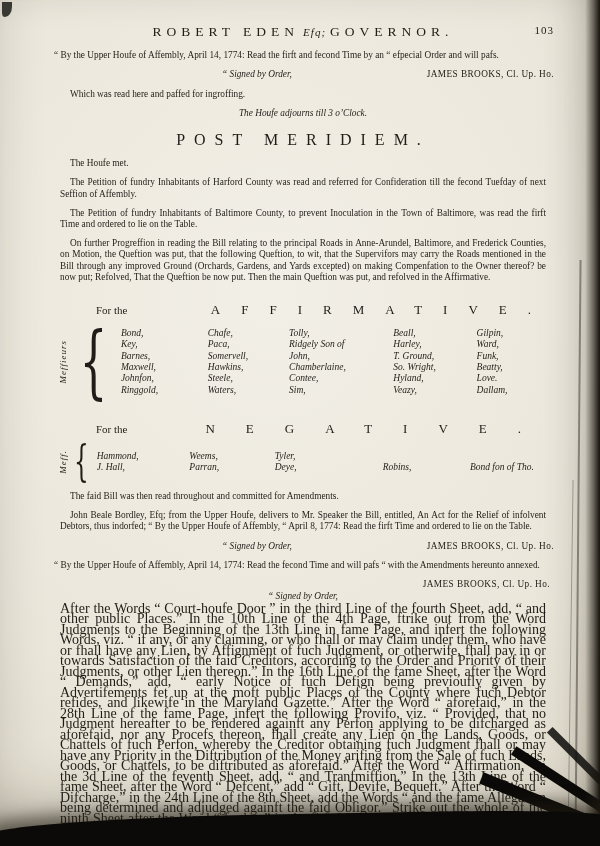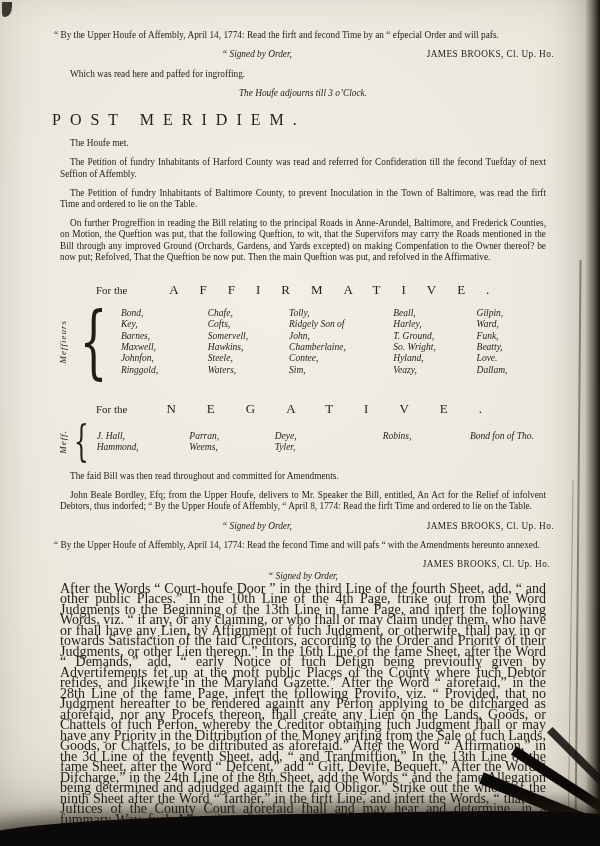--- a/index.html
+++ b/index.html
@@ -20,25 +20,25 @@
 
   p { margin:8px; font-size:9.3px; line-height:11.2px; text-align:justify; }
   .indent { text-indent:10px; }
   .quote { margin-left:2px; }
   .center { text-align:center; }
   .italic { font-style:italic; }
 
   .sig-line { display:flex; justify-content:space-between; padding-left:170px; font-size:9.3px; line-height:11.5px; }
   .clerk { letter-spacing:.4px; }
 
-  .pm-heading { text-align:left; font-size:16px; font-weight:normal; letter-spacing:9px; margin:12px 0 9px 0; }
+  .pm-heading { text-align:center; font-size:16px; font-weight:normal; letter-spacing:9px; margin:12px 0 9px 0; }
 
   .vote-heading { display:flex; align-items:baseline; padding:0 2px 0 44px; margin:9px 0 4px 0; }
   .for-the { font-size:11px; white-space:nowrap;margin-top:12px; }
-  .vote-word { flex:1; text-align:center; font-size:13px; white-space:nowrap; overflow:hidden; }
+  .vote-word { flex:1; text-align:right; font-size:13px; white-space:nowrap; overflow:hidden; }
   .aff-word { letter-spacing:21px; }
   .neg-word { letter-spacing:31px; }
 
   .vote-wrap { display:flex; align-items:center; margin:2px 0 4px 6px; }
   .messieurs { writing-mode:vertical-rl; transform:rotate(180deg); font-style:italic; font-size:9px; letter-spacing:1px; width:12px; text-align:center; }
   .brace { font-family:"DejaVu Serif", serif; font-weight:300; transform:scaleX(.55); line-height:1; margin:0 0 0 -2px; }
   .brace-lg { font-size:80px; }
   .brace-sm { font-size:42px; }
   table.votes { border-collapse:collapse; table-layout:fixed; flex:1; margin-left:2px; }
   table.votes td { font-style:italic; font-size:9.5px; line-height:11.4px; padding:0; white-space:nowrap; overflow:hidden; }
@@ -65,20 +65,24 @@
   .step1 { width:150px; height:12px; right:-26px; bottom:34px; transform:rotate(22deg); }
   .step2 { width:120px; height:10px; right:-24px; bottom:58px; transform:rotate(33deg); }
   .step3 { width:80px; height:8px; right:-18px; bottom:84px; transform:rotate(45deg); opacity:.85; }
 </style>
 </head>
 <body>
 
 <div class="page">
   <div class="content">
 
+    <header class="page-header">
+      <span class="t-name">ROBERT EDEN</span><span class="t-esq">Efq;</span><span class="t-name">GOVERNOR.</span>
+      <span class="page-number">103</span>
+    </header>
 
     <p class="quote">“ By the Upper Houfe of Affembly, April 14, 1774: Read the firft and fecond Time by an “ efpecial Order and will pafs.</p>
     <div class="sig-line">
       <span class="italic">“ Signed by Order,</span>
       <span class="clerk">JAMES BROOKS, Cl. Up. Ho.</span>
     </div>
     <p class="indent">Which was read here and paffed for ingroffing.</p>
     <p class="center italic">The Houfe adjourns till 3 o’Clock.</p>
 
     <h1 class="pm-heading">POST MERIDIEM.</h1>
@@ -106,21 +110,21 @@
         <tbody>
             <tr>
           <td>Bond,</td>
           <td>Chafe,</td>
           <td>Tolly,</td>
           <td>Beall,</td>
           <td>Gilpin,</td>
         </tr>
         <tr>
           <td>Key,</td>
-          <td>Cofts,</td>
+          <td>Paca,</td>
           <td>Ridgely Son of</td>
           <td>Harley,</td>
           <td>Ward,</td>
         </tr>
         <tr>
           <td>Barnes,</td>
           <td>Somervell,</td>
           <td>John,</td>
           <td>T. Ground,</td>
           <td>Funk,</td>
@@ -160,32 +164,32 @@
       <table class="votes">
         <colgroup>
             <col class="c1">
             <col class="c2">
             <col class="c3">
             <col class="c4">
             <col class="c5">
           </colgroup>
         <tbody>
         <tr>
+          <td>Hammond,</td>
+          <td>Weems,</td>
+          <td>Tyler,</td>
+          <td></td>
+          <td></td>
+        </tr>
+        <tr>
           <td>J. Hall,</td>
           <td>Parran,</td>
           <td>Deye,</td>
           <td>Robins,</td>
           <td>Bond fon of Tho.</td>
-        </tr>
-        <tr>
-          <td>Hammond,</td>
-          <td>Weems,</td>
-          <td>Tyler,</td>
-          <td></td>
-          <td></td>
         </tr>
       </tbody>
         </table>
     </div>
 
     <p class="indent">The faid Bill was then read throughout and committed for Amendments.</p>
     <p class="indent">John Beale Bordley, Efq; from the Upper Houfe, delivers to Mr. Speaker the Bill, entitled, An Act for the Relief of infolvent Debtors, thus indorfed; “ By the Upper Houfe of Affembly, “ April 8, 1774: Read the firft Time and ordered to lie on the Table.</p>
     <div class="sig-line">
       <span class="italic">“ Signed by Order,</span>
       <span class="clerk">JAMES BROOKS, Cl. Up. Ho.</span>

